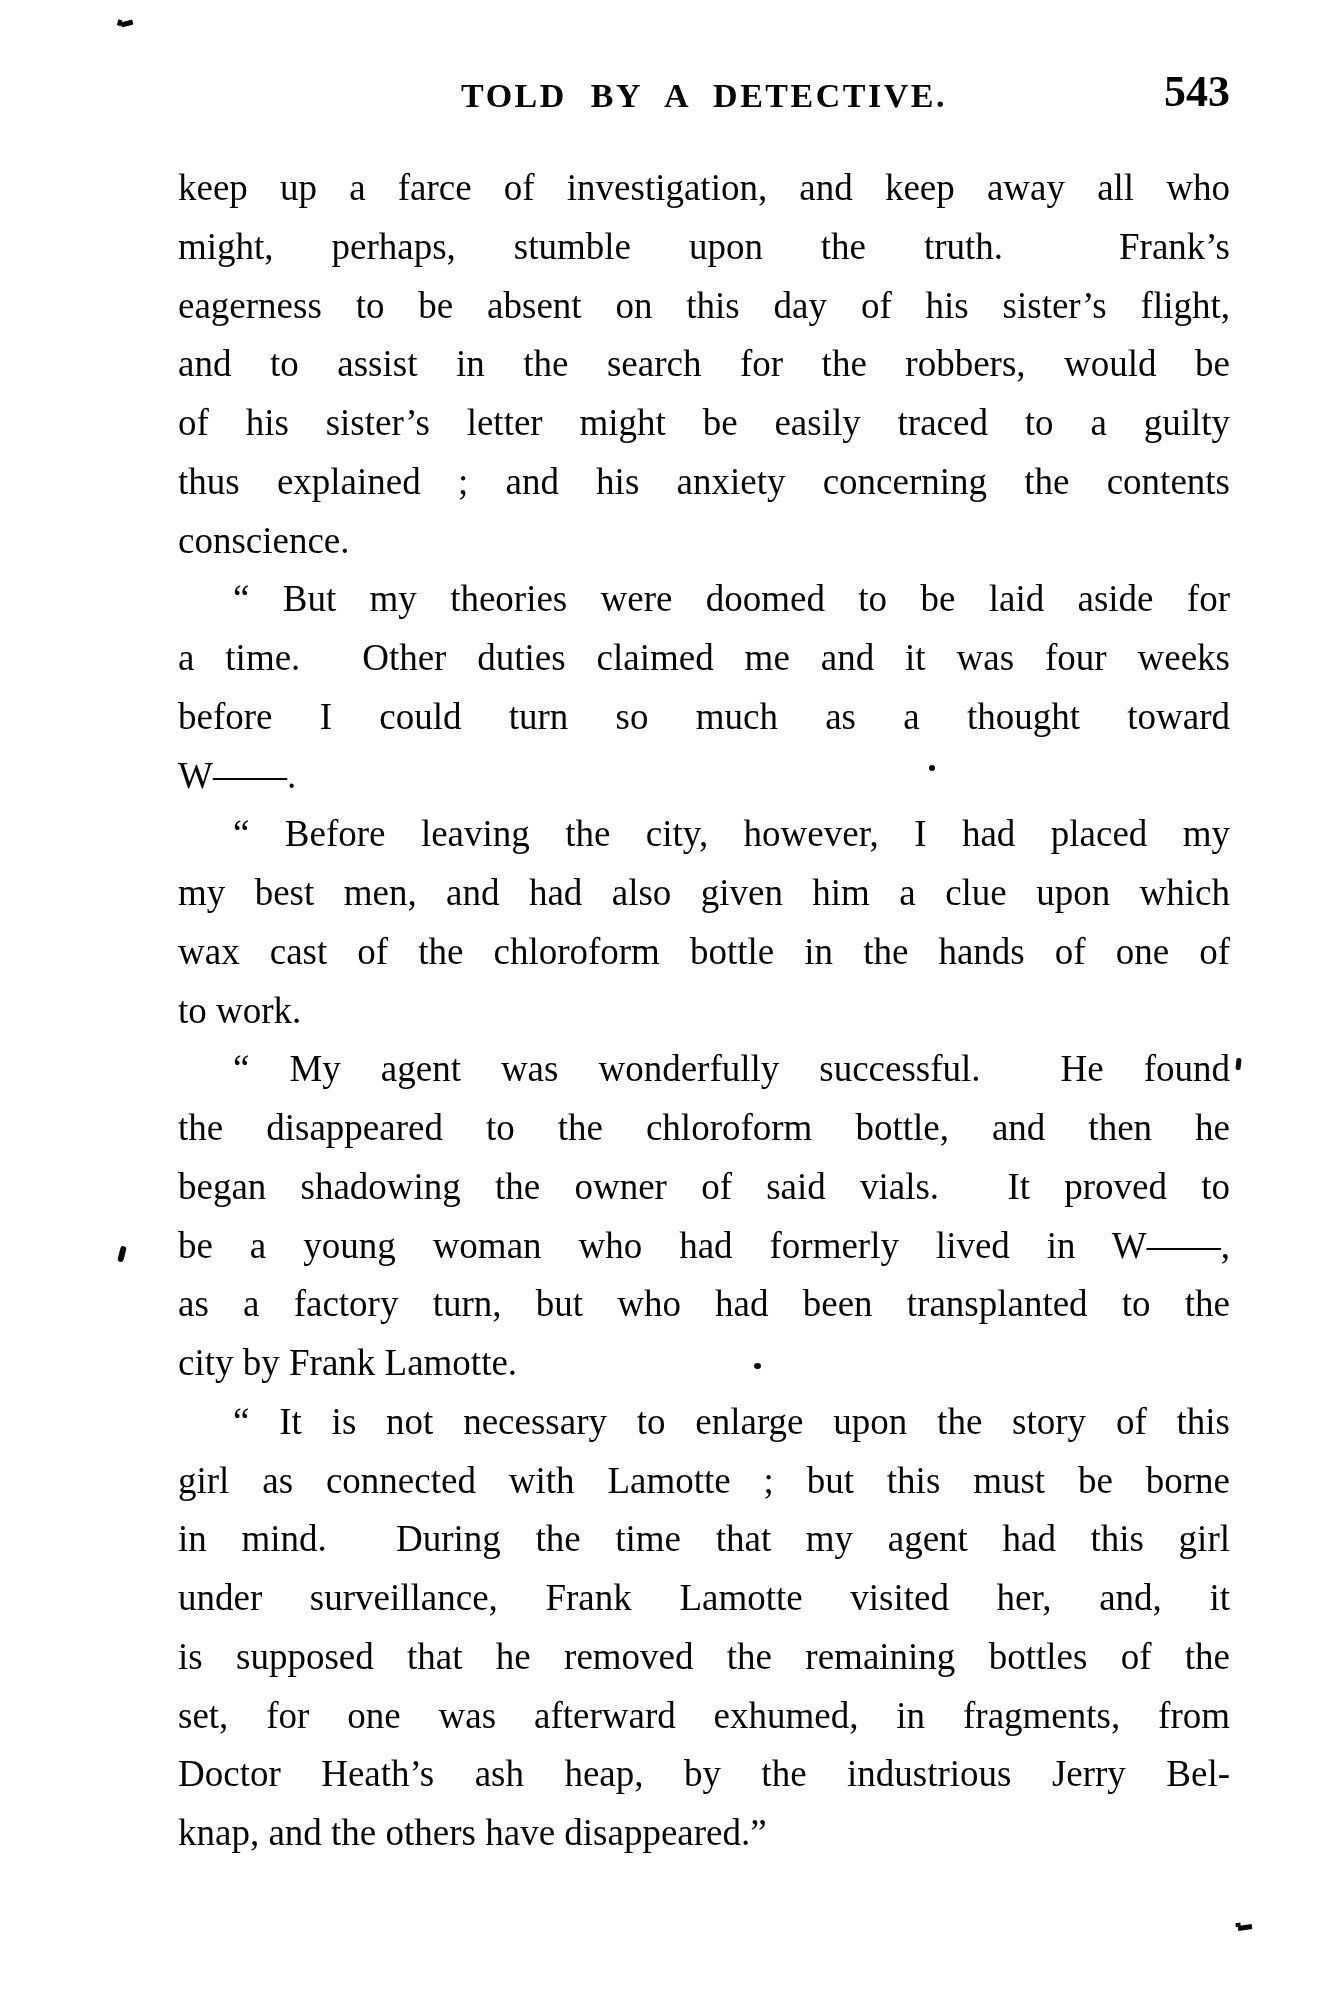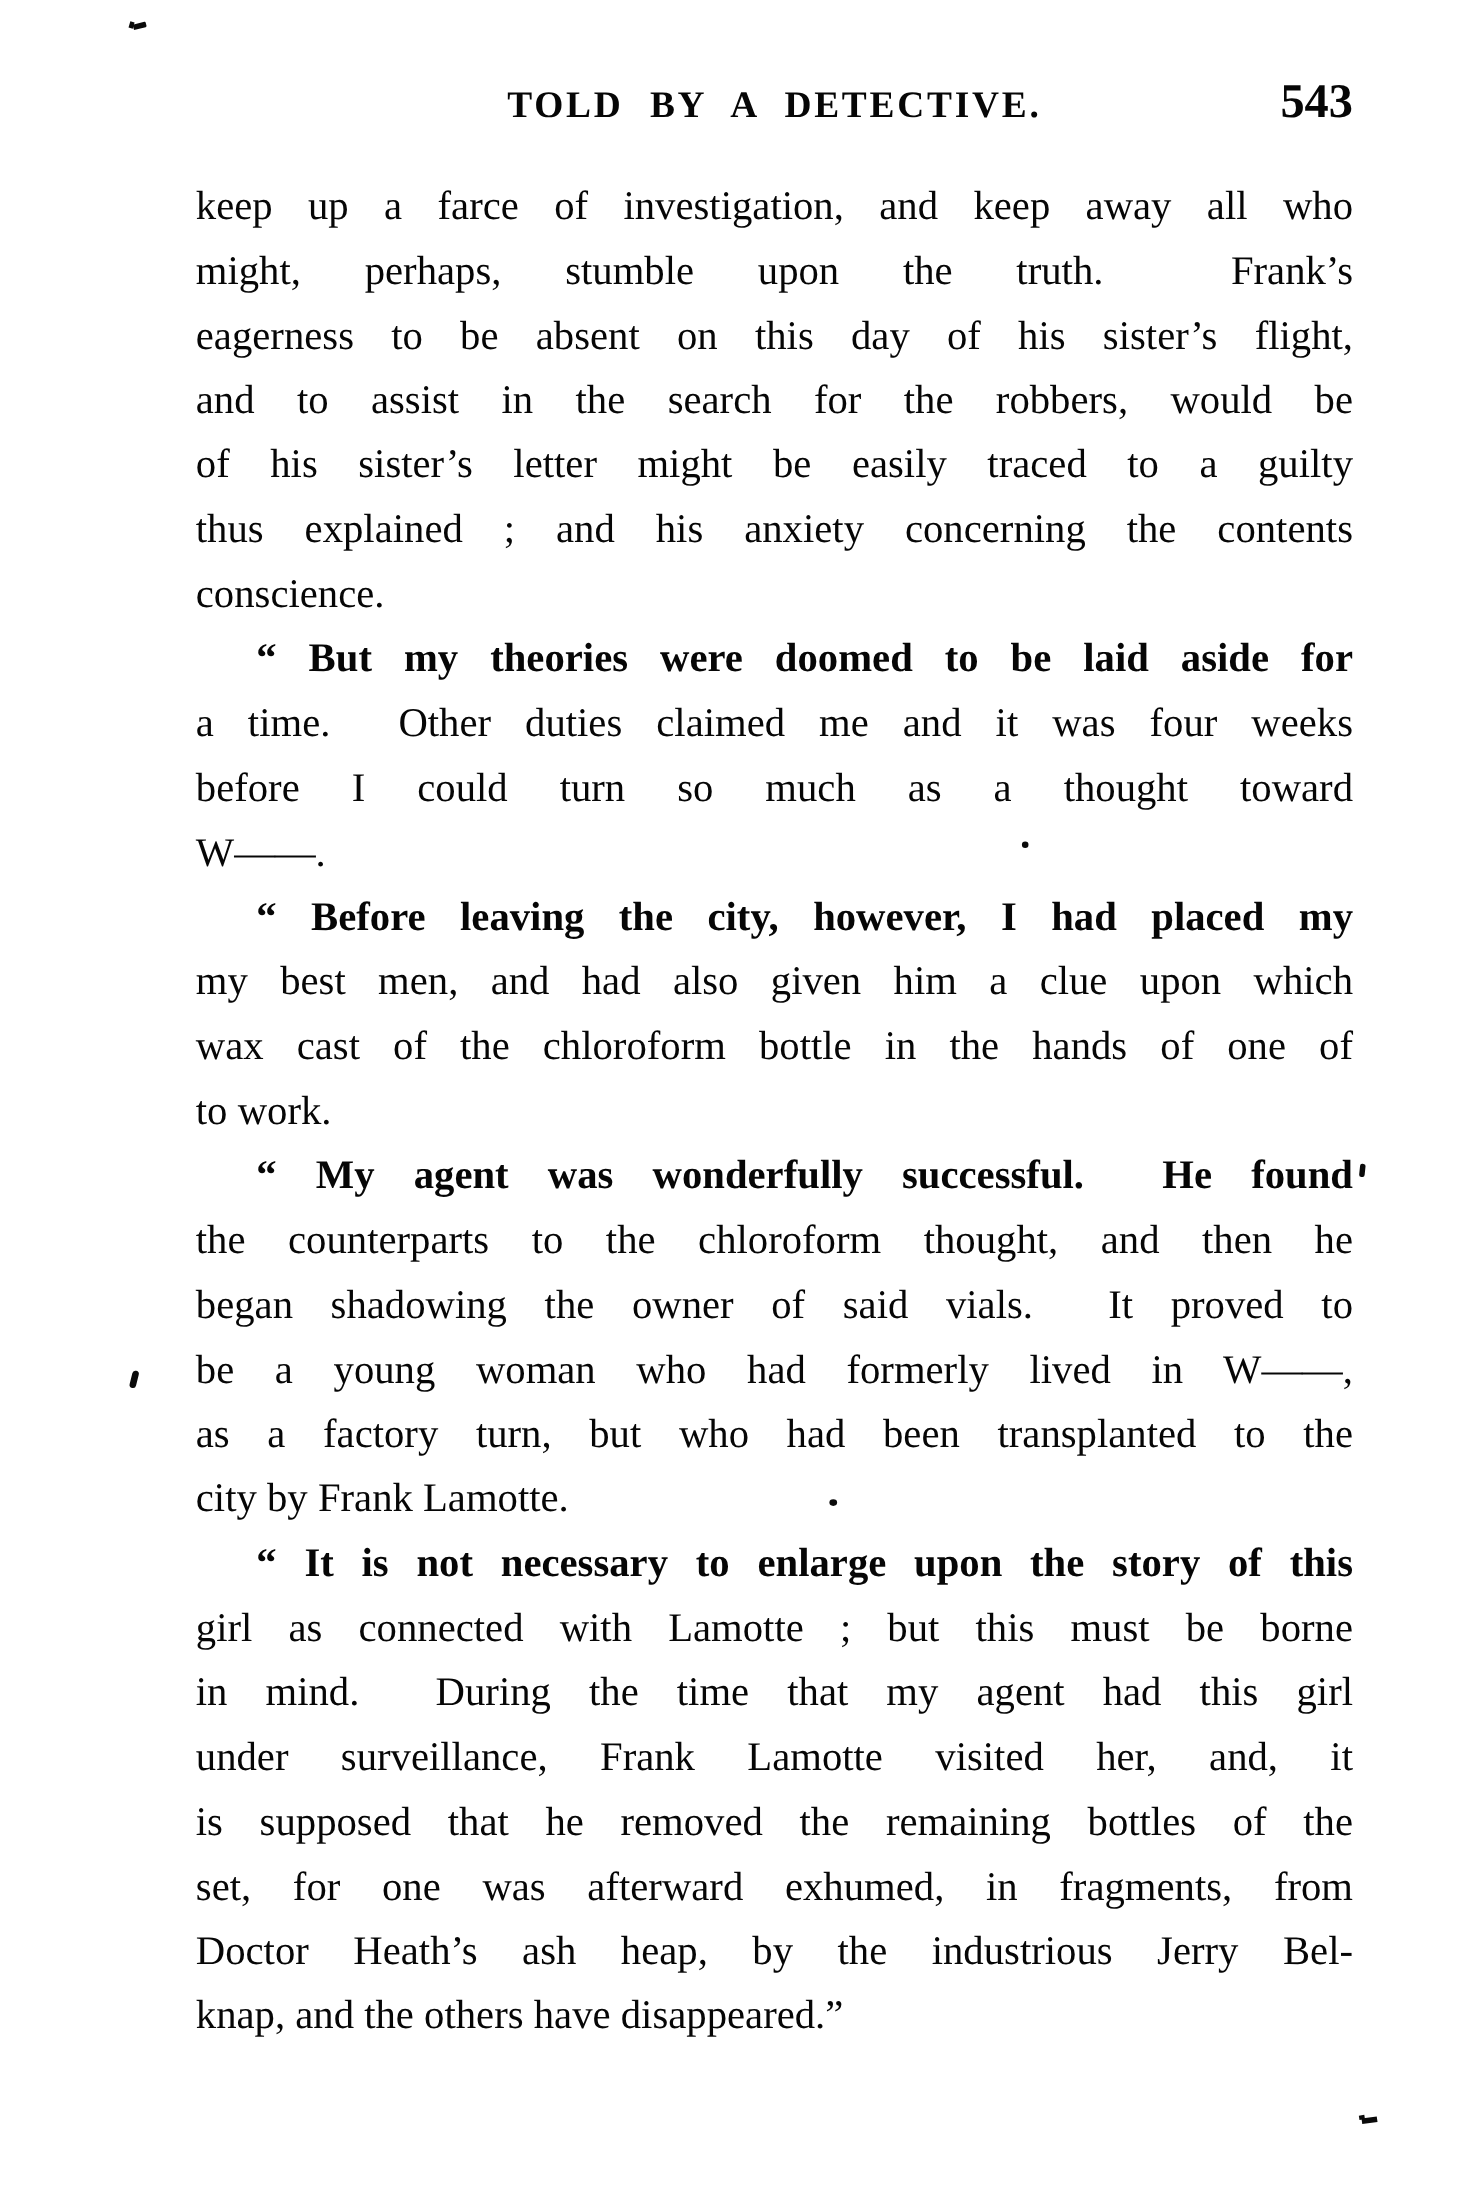--- a/index.html
+++ b/index.html
@@ -44,21 +44,21 @@
     width: 1052px;
   }
   .line {
     height: 58.75px;
     line-height: 58.75px;
     font-size: 37px;
     text-align: justify;
     text-align-last: justify;
     white-space: nowrap;
   }
-  .line.indent { text-indent: 55px; font-weight: bold; }
+  .line.indent { text-indent: 55px; }
   .line.last {
     text-align-last: left;
     white-space: normal;
   }
   .ink {
     position: absolute;
     background: #0a0a0a;
   }
   .ink.m1 { left: 121px; top: 21px;  width: 12px; height: 5px; transform: rotate(-14deg); border-radius: 1px; }
   .ink.m1::after { content:""; position:absolute; left:-3px; top:-3px; width:4px; height:6px; background:#0a0a0a; transform: rotate(30deg); }
@@ -88,21 +88,21 @@
       <div class="line last">conscience.</div>
       <div class="line indent">“ But my theories were doomed to be laid aside for</div>
       <div class="line">a time.&nbsp; Other duties claimed me and it was four weeks</div>
       <div class="line">before I could turn so much as a thought toward</div>
       <div class="line last">W——.</div>
       <div class="line indent">“ Before leaving the city, however, I had placed my</div>
       <div class="line">my best men, and had also given him a clue upon which</div>
       <div class="line">wax cast of the chloroform bottle in the hands of one of</div>
       <div class="line last">to work.</div>
       <div class="line indent">“ My agent was wonderfully successful.&nbsp; He found</div>
-      <div class="line">the counterparts to the chloroform thought, and then he</div>
+      <div class="line">the disappeared to the chloroform bottle, and then he</div>
       <div class="line">began shadowing the owner of said vials.&nbsp; It proved to</div>
       <div class="line">be a young woman who had formerly lived in W——,</div>
       <div class="line">as a factory turn, but who had been transplanted to the</div>
       <div class="line last">city by Frank Lamotte.</div>
       <div class="line indent">“ It is not necessary to enlarge upon the story of this</div>
       <div class="line">girl as connected with Lamotte ; but this must be borne</div>
       <div class="line">in mind.&nbsp; During the time that my agent had this girl</div>
       <div class="line">under surveillance, Frank Lamotte visited her, and, it</div>
       <div class="line">is supposed that he removed the remaining bottles of the</div>
       <div class="line">set, for one was afterward exhumed, in fragments, from</div>

